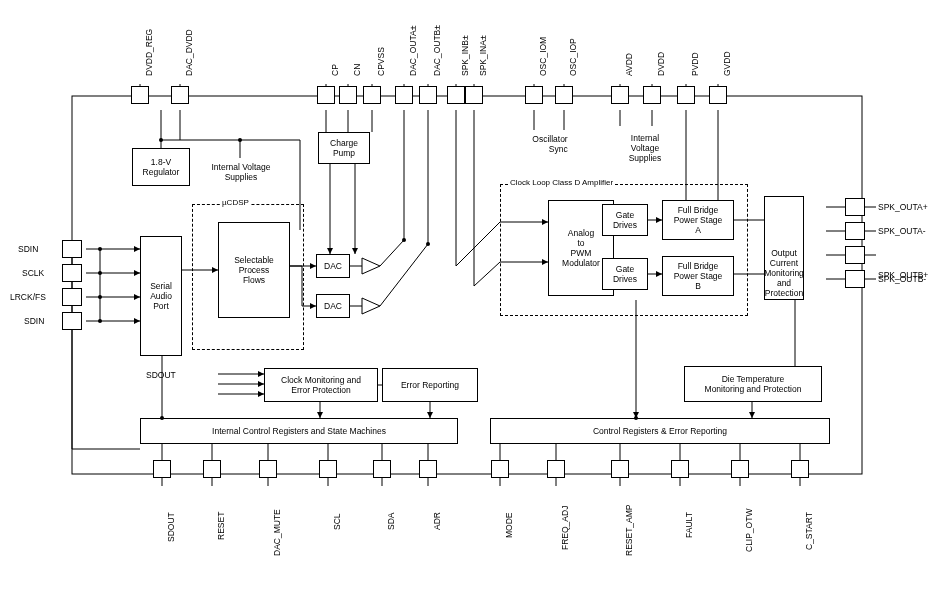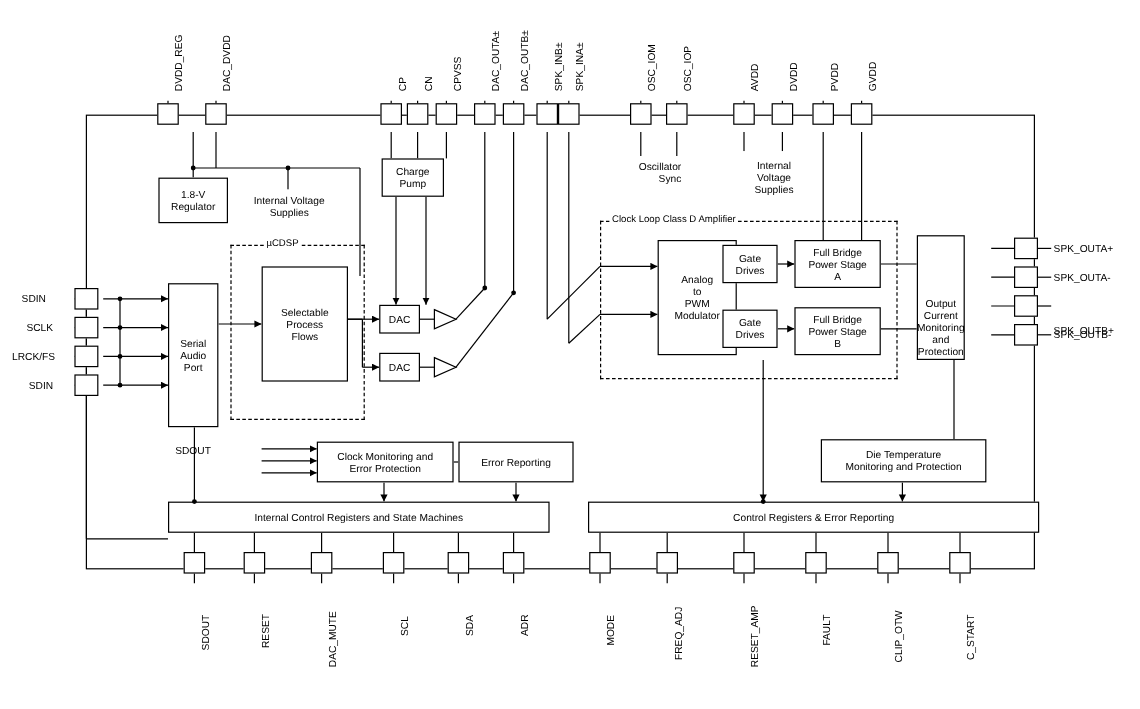--- a/index.html
+++ b/index.html
@@ -353,21 +353,21 @@
 
   <div class="box" style="left:684px;top:366px;width:138px;height:36px;">
     <span style="white-space:pre-line;">Die Temperature
 Monitoring and Protection</span>
   </div>
 
   <div class="box" style="left:140px;top:418px;width:318px;height:26px;">
     <span>Internal Control Registers and State Machines</span>
   </div>
 
-  <div class="box" style="left:490px;top:418px;width:376px;height:26px;">
+  <div class="box" style="left:490px;top:418px;width:340px;height:26px;">
     <span>Control Registers &amp; Error Reporting</span>
   </div>
 
   <div class="lbl" style="left:146px;top:370px;">SDOUT</div>
 
   <div class="dot" style="left:159px;top:138px;"></div>
   <div class="dot" style="left:238px;top:138px;"></div>
   <div class="dot" style="left:98px;top:247px;"></div>
   <div class="dot" style="left:98px;top:271px;"></div>
   <div class="dot" style="left:98px;top:295px;"></div>

